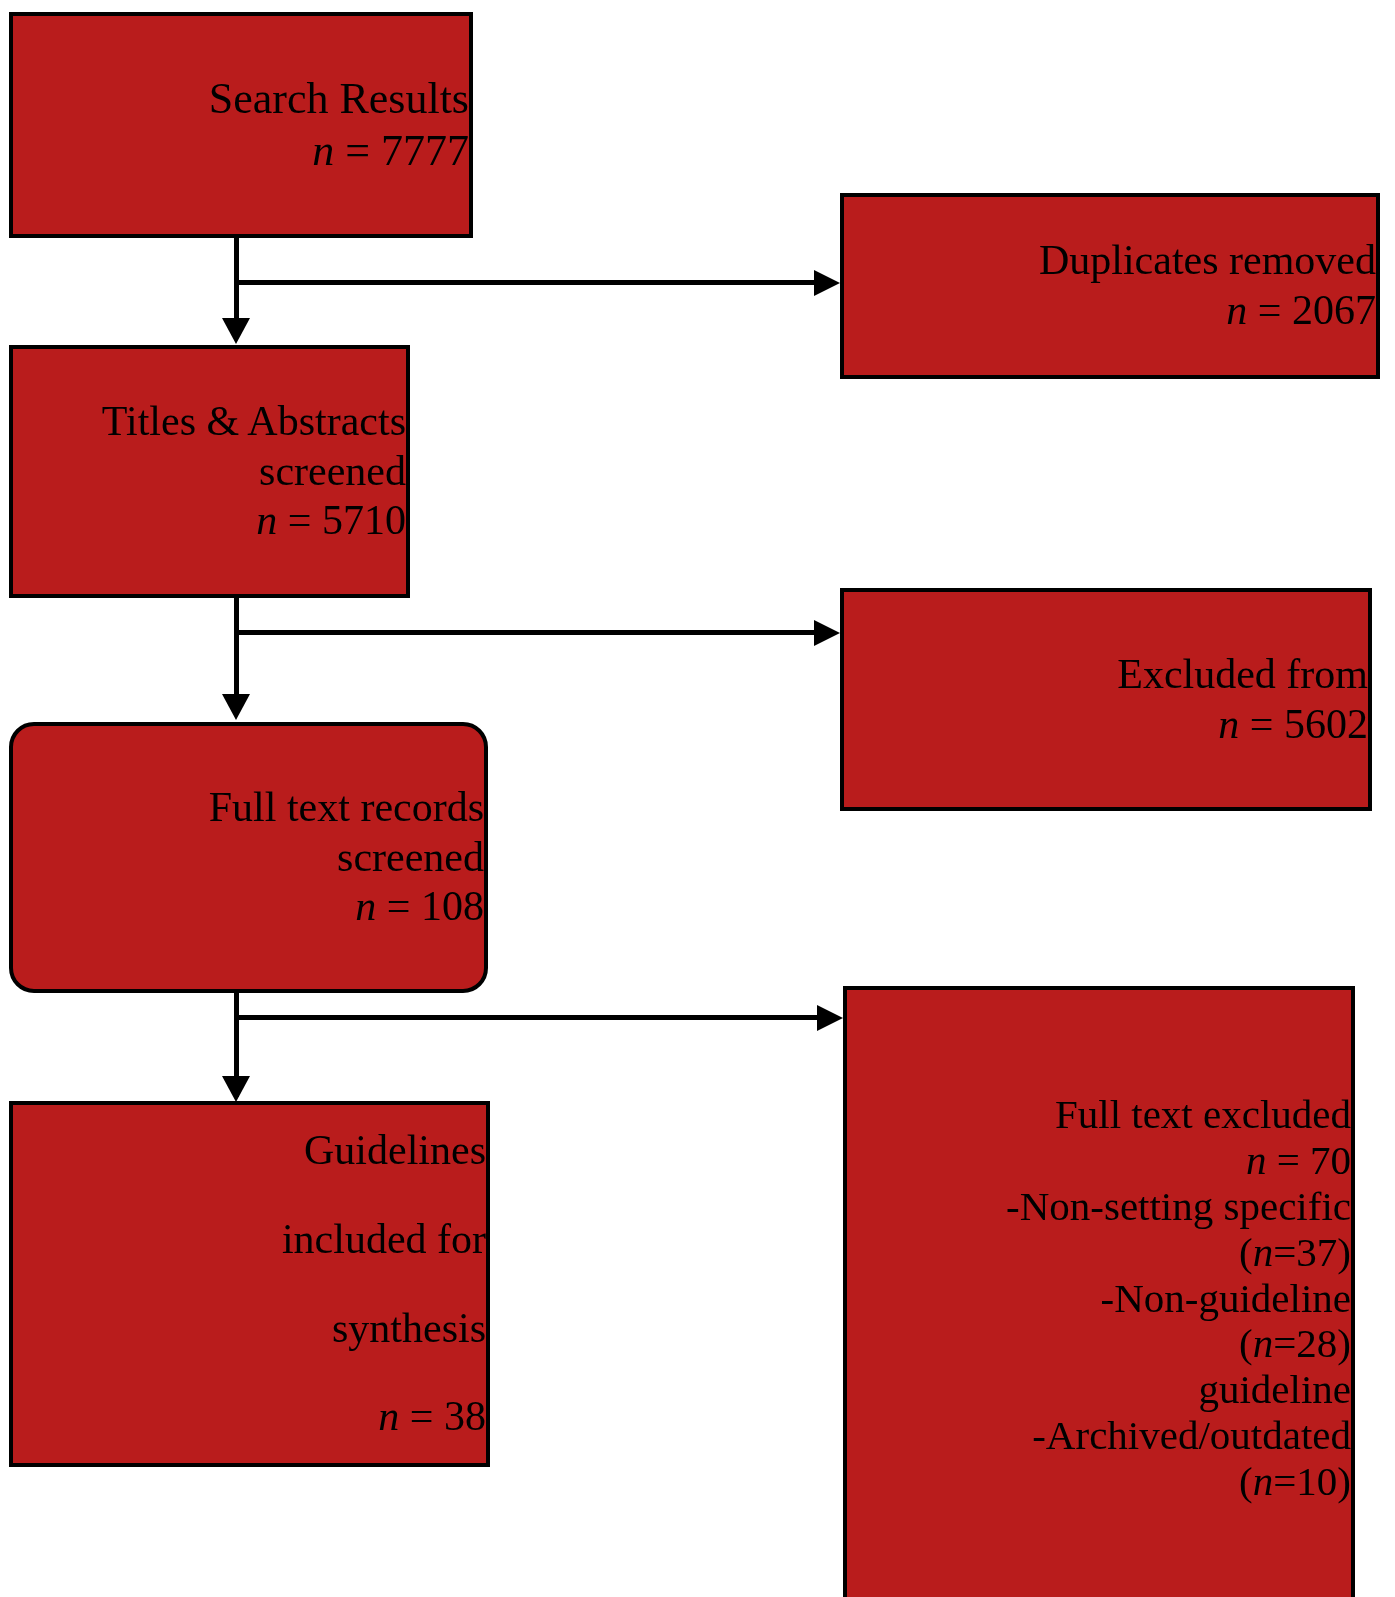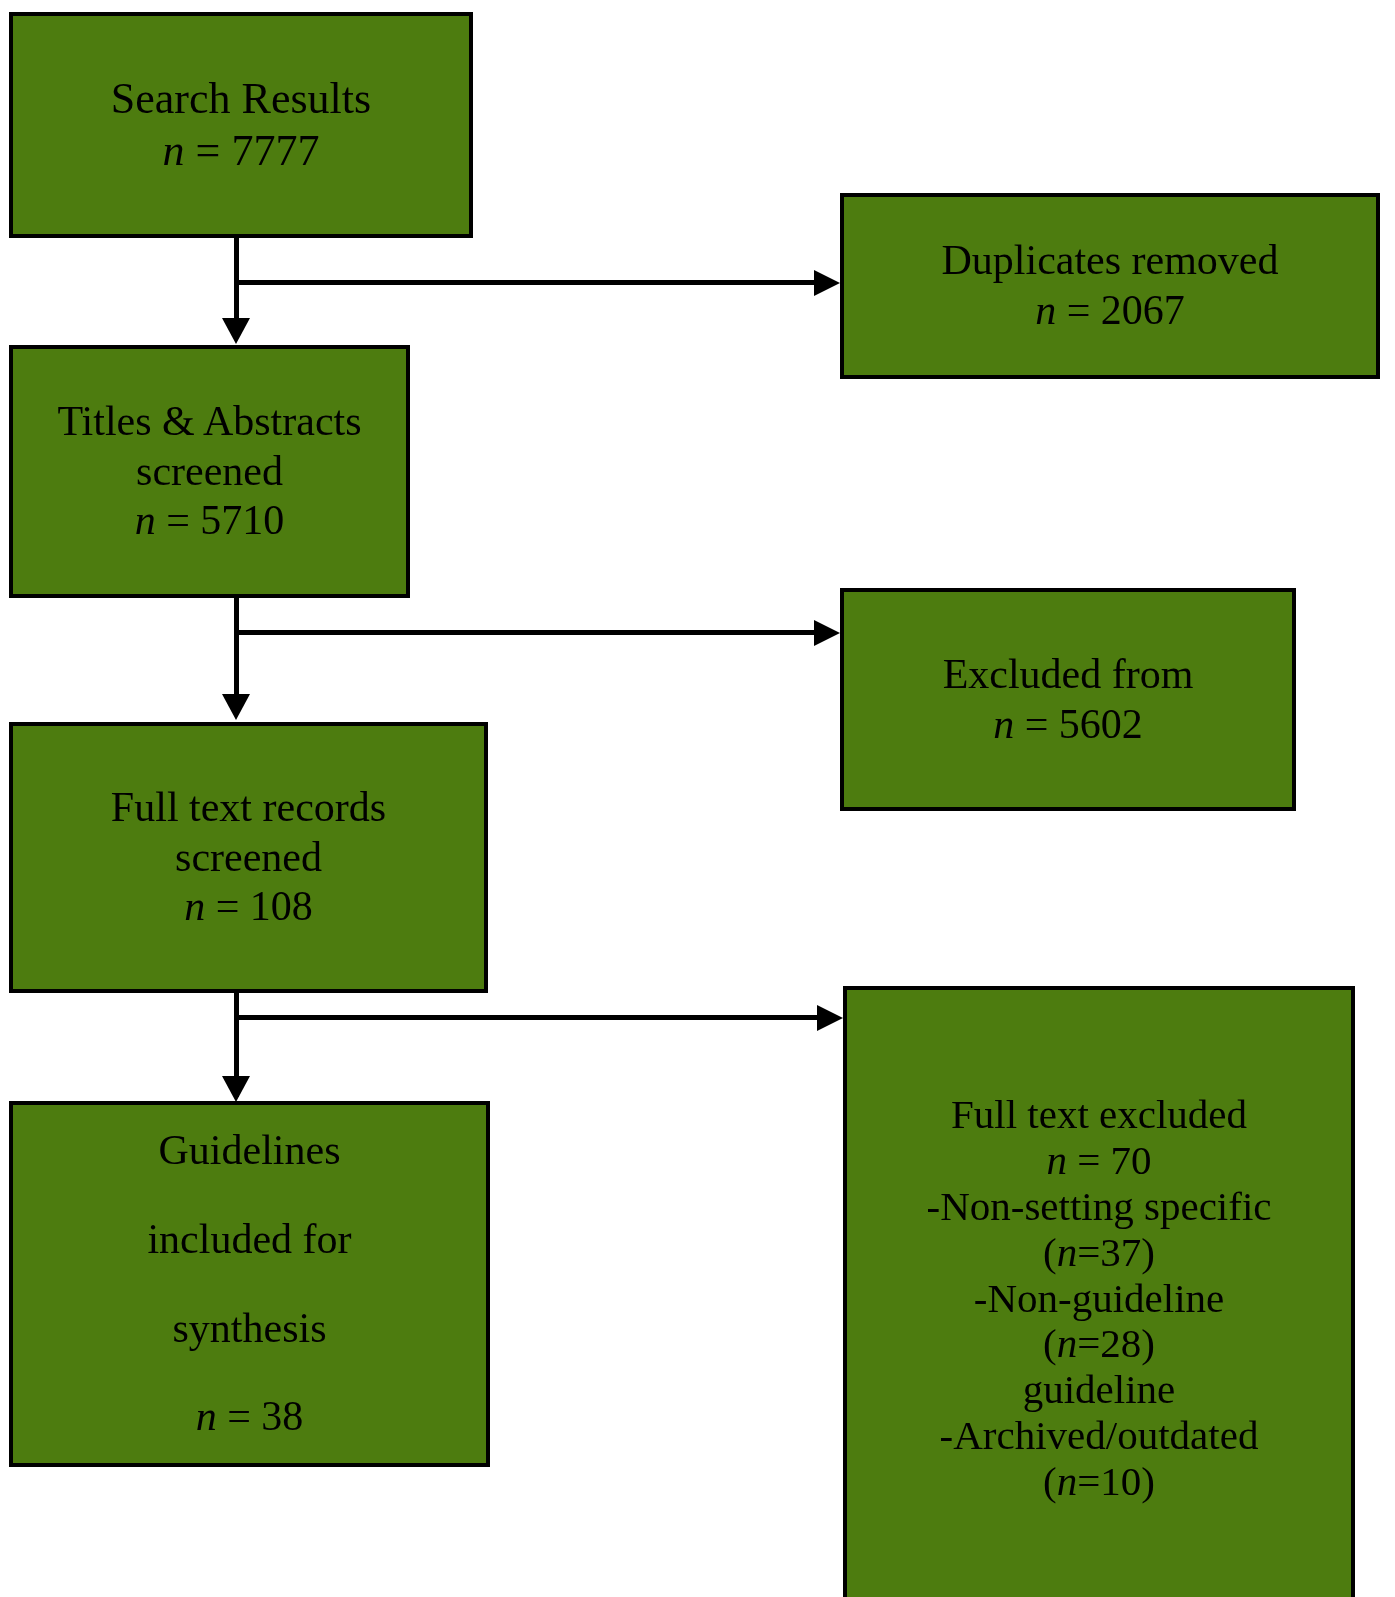--- a/index.html
+++ b/index.html
@@ -16,26 +16,26 @@
     position: relative;
     width: 1395px;
     height: 1597px;
     background: #ffffff;
     overflow: hidden;
   }
   .box {
     position: absolute;
     box-sizing: border-box;
     border: 4px solid #000000;
-    background: #4d7c0f;
+    background: #b91c1c;
     display: flex;
     flex-direction: column;
     align-items: center;
     justify-content: center;
-    text-align: center;
+    text-align: right;
     line-height: 1.18;
     z-index: 2;
   }
   .box .line {
     display: block;
     width: 100%;
     white-space: nowrap;
   }
   .n-italic {
     font-style: italic;
@@ -47,32 +47,33 @@
     left: 9px;  top: 12px;   width: 464px; height: 226px;
     font-size: 44px;
   }
   #box-titles-abstracts {
     left: 9px;  top: 345px;  width: 401px; height: 253px;
     font-size: 42px;
   }
   #box-fulltext-screened {
     left: 9px;  top: 722px;  width: 479px; height: 271px;
     font-size: 42px;
+    border-radius: 25px;
   }
   #box-guidelines-included {
     left: 9px;  top: 1101px; width: 481px; height: 366px;
     font-size: 42px;
     gap: 39px;
   }
   #box-duplicates-removed {
     left: 840px; top: 193px; width: 540px; height: 186px;
     font-size: 42px;
   }
   #box-excluded-review {
-    left: 840px; top: 588px; width: 456px; height: 223px;
+    left: 840px; top: 588px; width: 532px; height: 223px;
     font-size: 42px;
   }
   #box-fulltext-excluded {
     left: 843px; top: 958px; width: 512px; height: 625px;
     font-size: 41px;
     line-height: 1.12;
     margin-top: 28px;
   }
 
   

